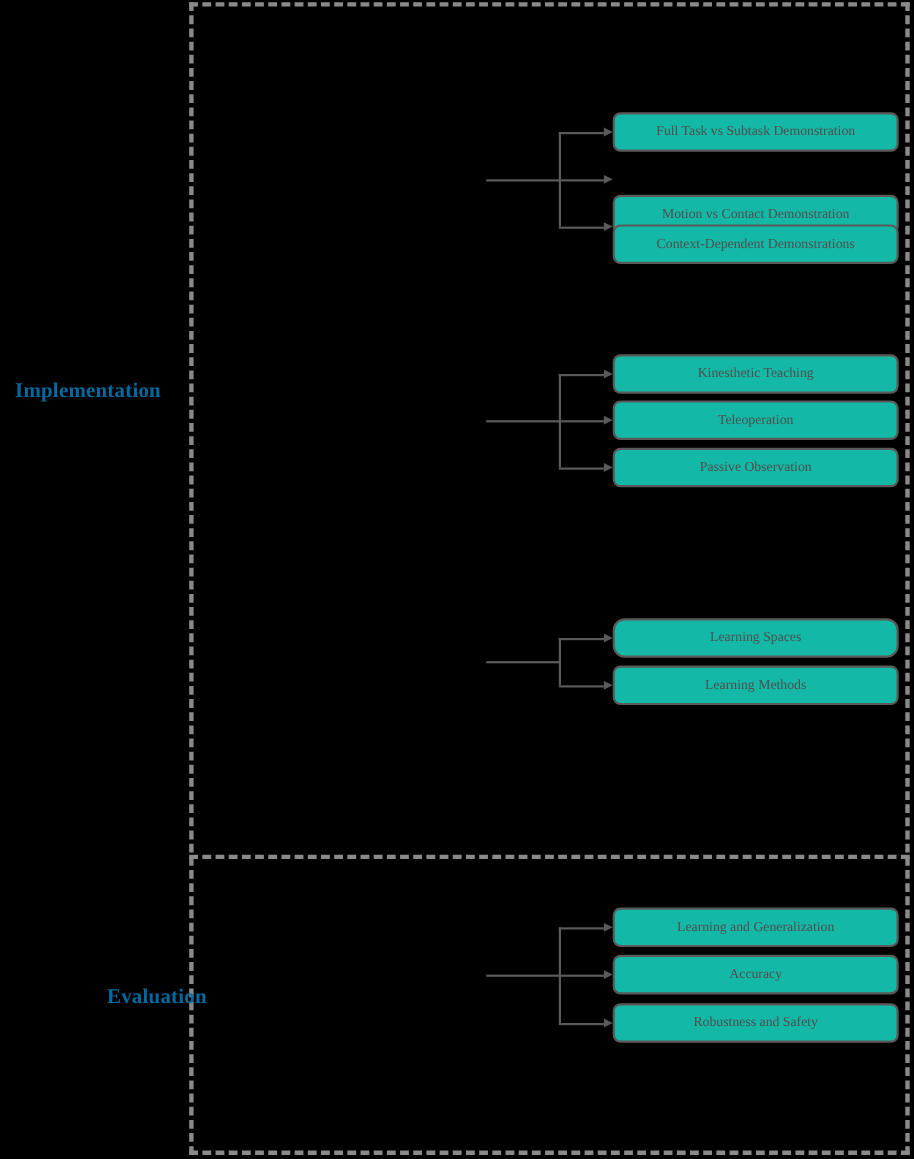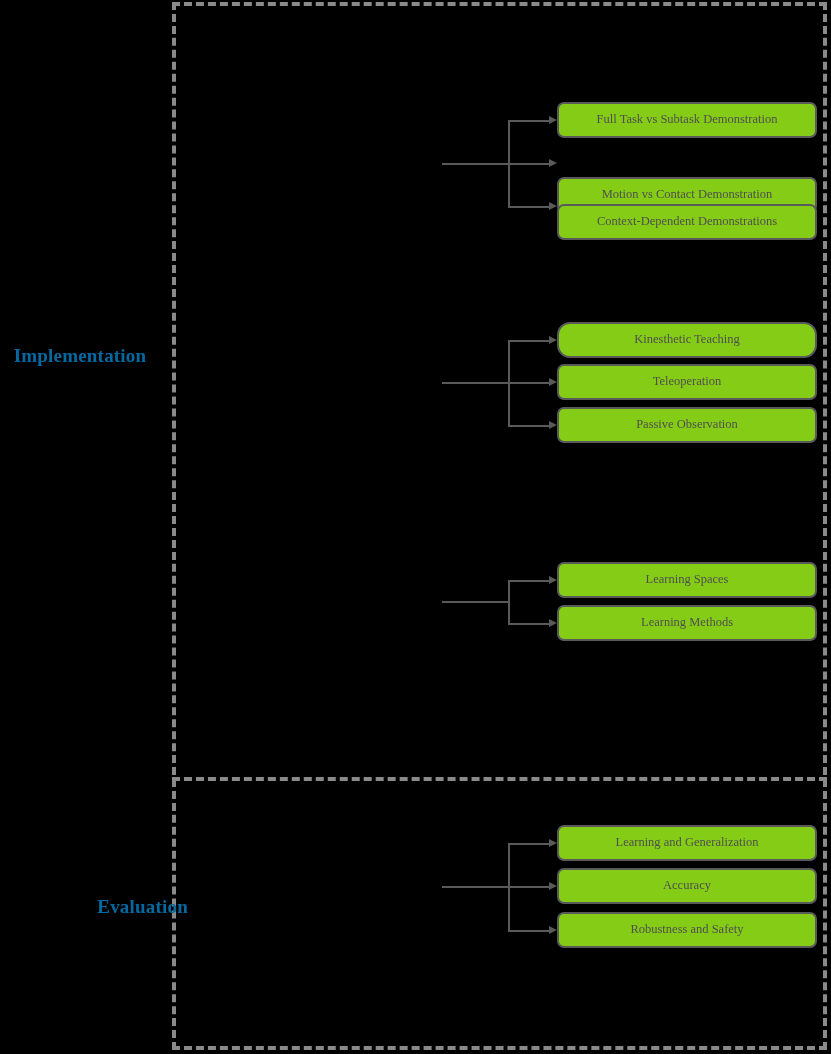--- a/index.html
+++ b/index.html
@@ -63,21 +63,21 @@
 
   
   .node-box {
     position: absolute;
     left: 557px;
     width: 260px;
     height: 36px;
     border: 2px solid #5a5a5a;
     border-radius: 7px;
     box-sizing: border-box;
-    background: #84cc16;
+    background: #14b8a6;
     color: #4f4f4f;
     font-size: 12.5px;
     display: flex;
     align-items: center;
     justify-content: center;
     text-align: center;
     line-height: 1.1;
     padding: 0 6px;
     font-family: "Liberation Serif", "DejaVu Serif", serif;
   }
@@ -132,32 +132,32 @@
 
   <div class="h-line" style="left:442px; top:382px; width:68px;"></div>
   <div class="v-line" style="left:508px; top:340px; height:85px;"></div>
   <div class="h-line" style="left:508px; top:340px; width:41px;"></div>
   <div class="arrow-head" style="left:549px; top:336px;"></div>
   <div class="h-line" style="left:508px; top:382px; width:41px;"></div>
   <div class="arrow-head" style="left:549px; top:378px;"></div>
   <div class="h-line" style="left:508px; top:425px; width:41px;"></div>
   <div class="arrow-head" style="left:549px; top:421px;"></div>
 
-  <div class="node-box" style="top:322px;border-radius:13px;">Kinesthetic Teaching</div>
+  <div class="node-box" style="top:322px;">Kinesthetic Teaching</div>
   <div class="node-box" style="top:364px;">Teleoperation</div>
   <div class="node-box" style="top:407px;">Passive Observation</div>
 
   <div class="h-line" style="left:442px; top:601px; width:68px;"></div>
   <div class="v-line" style="left:508px; top:580px; height:43px;"></div>
   <div class="h-line" style="left:508px; top:580px; width:41px;"></div>
   <div class="arrow-head" style="left:549px; top:576px;"></div>
   <div class="h-line" style="left:508px; top:623px; width:41px;"></div>
   <div class="arrow-head" style="left:549px; top:619px;"></div>
 
-  <div class="node-box" style="top:562px;">Learning Spaces</div>
+  <div class="node-box" style="top:562px;border-radius:11px;">Learning Spaces</div>
   <div class="node-box" style="top:605px;">Learning Methods</div>
 
   <div class="h-line" style="left:442px; top:886px; width:68px;"></div>
   <div class="v-line" style="left:508px; top:843px; height:87px;"></div>
   <div class="h-line" style="left:508px; top:843px; width:41px;"></div>
   <div class="arrow-head" style="left:549px; top:839px;"></div>
   <div class="h-line" style="left:508px; top:886px; width:41px;"></div>
   <div class="arrow-head" style="left:549px; top:882px;"></div>
   <div class="h-line" style="left:508px; top:930px; width:41px;"></div>
   <div class="arrow-head" style="left:549px; top:926px;"></div>

